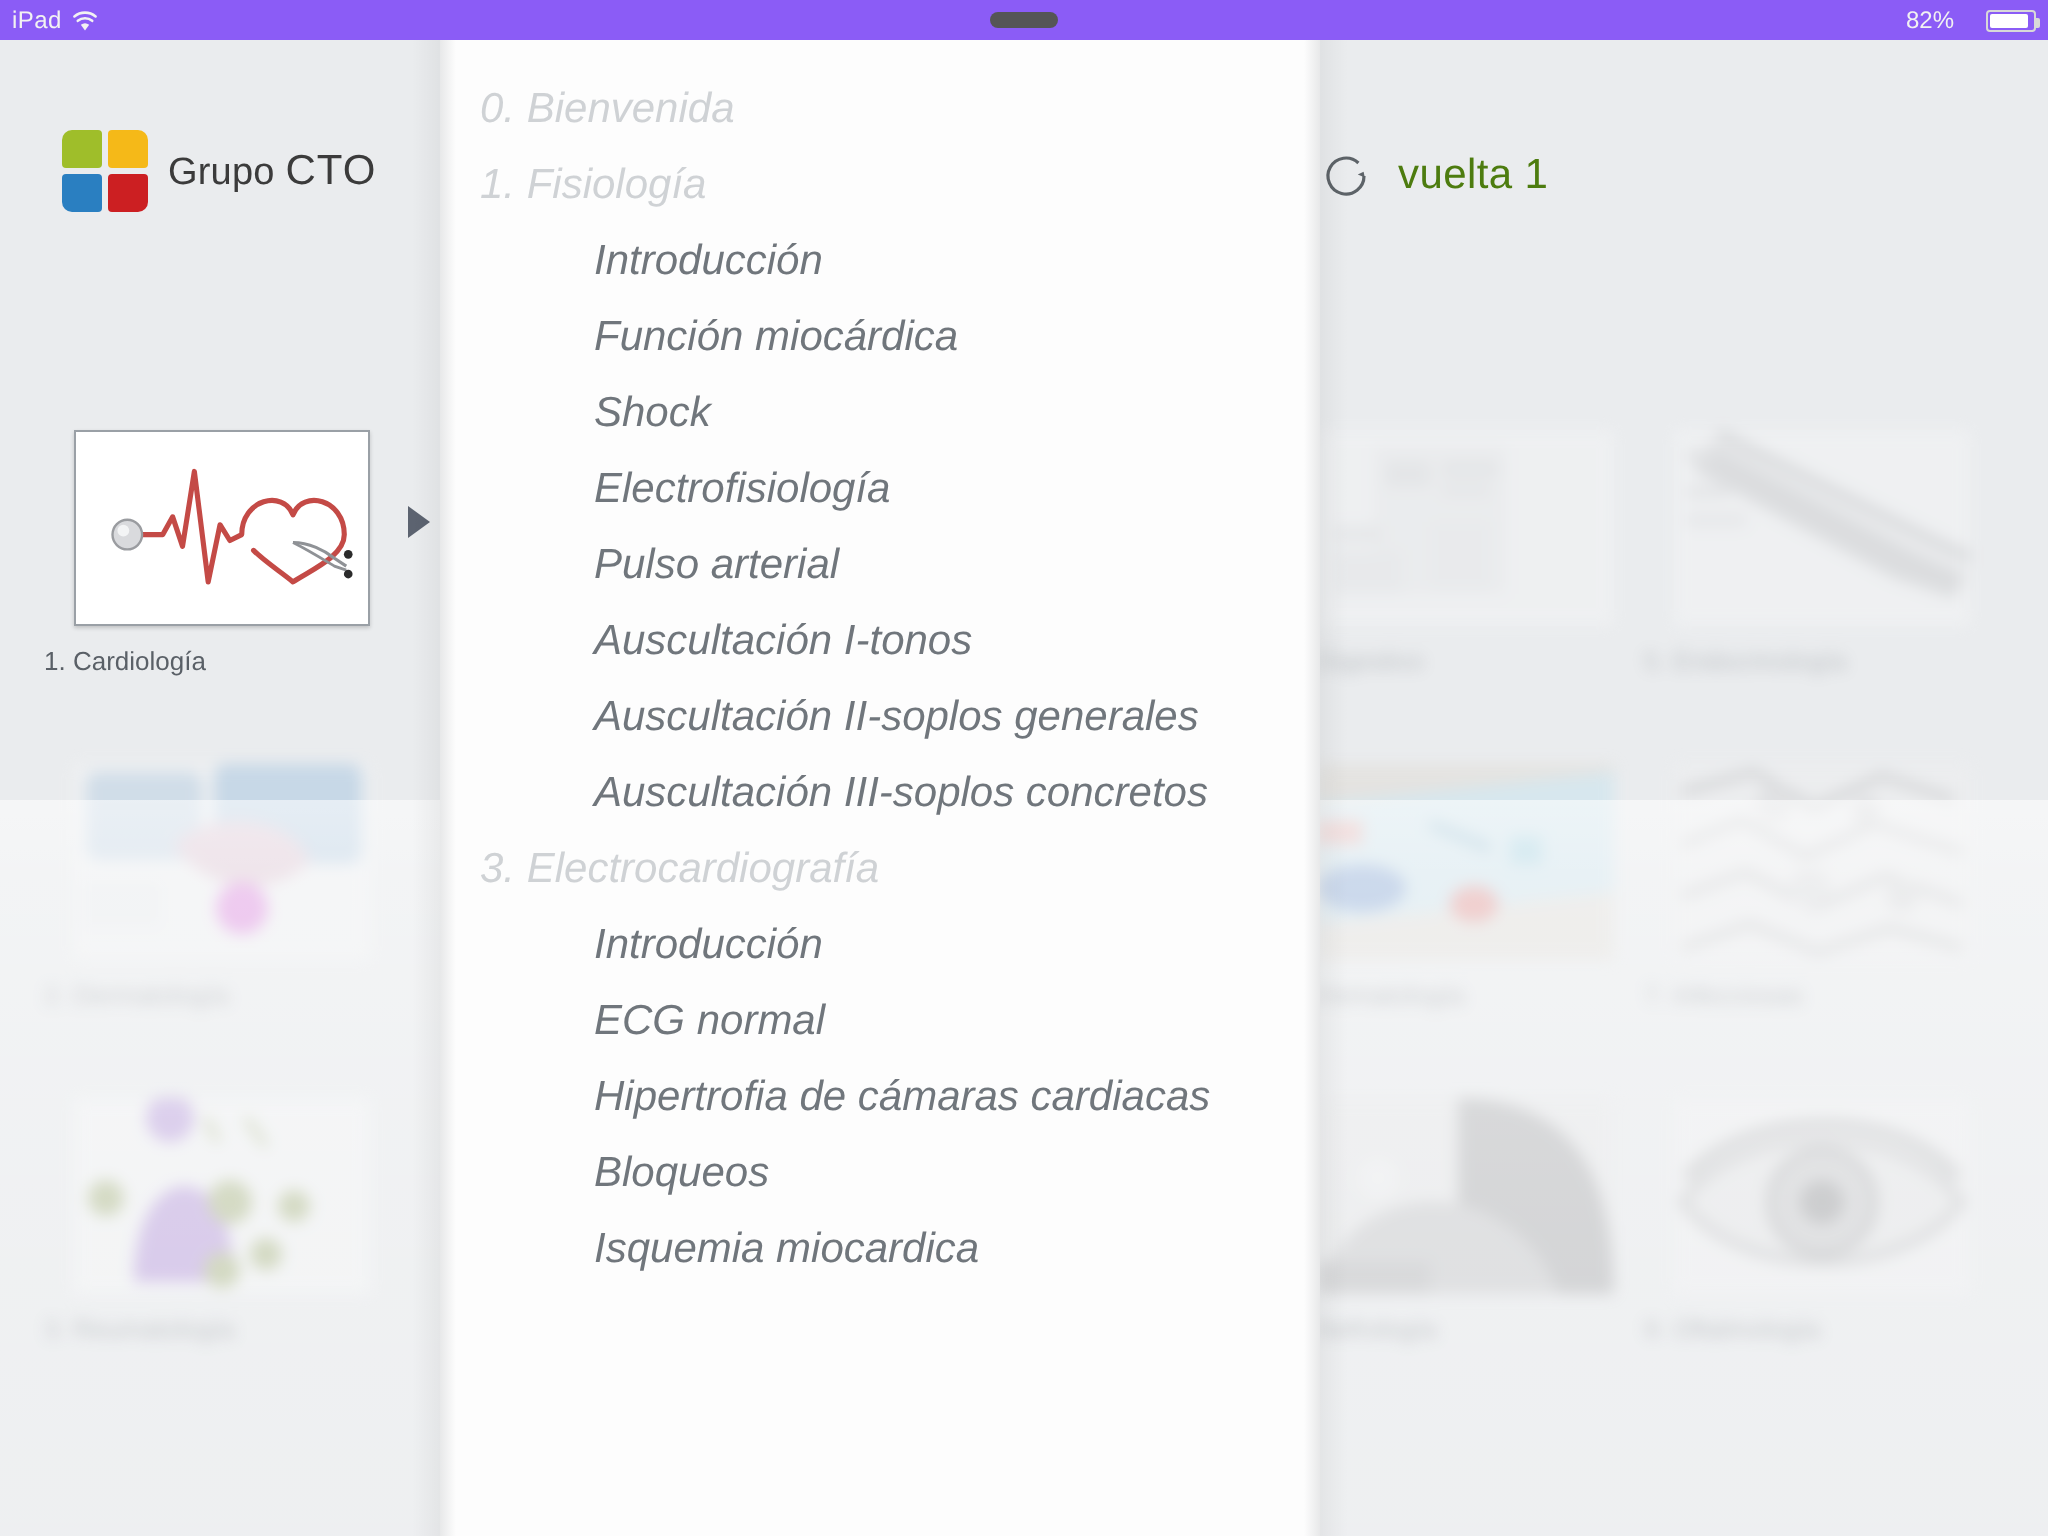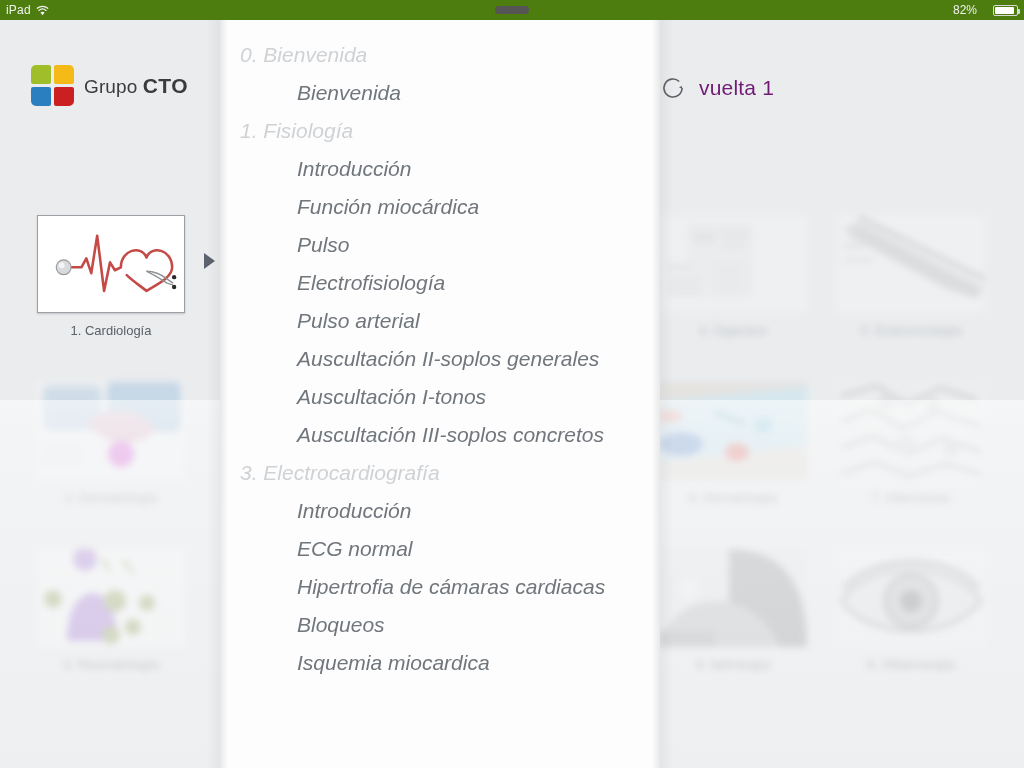--- a/index.html
+++ b/index.html
@@ -14,21 +14,21 @@
     position: relative;
     width: 1024px; height: 768px;
     overflow: hidden;
     background: #eaecee;
   }
 
   
   .status-bar {
     position: absolute; top: 0; left: 0;
     width: 1024px; height: 20px;
-    background: #4d7c0f;
+    background: #8b5cf6;
     color: #fff;
     z-index: 60;
     font-size: 12px;
   }
   .status-left {
     position: absolute; left: 6px; top: 0;
     height: 20px; display: flex; align-items: center; gap: 5px;
   }
   .status-device { font-size: 12px; letter-spacing: .2px; color:#f2f2f2; }
   .wifi-icon { display:block; width: 13px; height: 11px; }
@@ -83,31 +83,31 @@
   .logo-grid i {
     position: absolute; width: 20px; height: 19px; display: block;
   }
   .lg-tl { left:0;  top:0;  background:#9fbe2a; border-radius: 5px 2px 2px 2px; }
   .lg-tr { left:23px; top:0; background:#f5b918; border-radius: 2px 5px 2px 2px; }
   .lg-bl { left:0;  top:22px; background:#2a7fc1; border-radius: 2px 2px 2px 5px; }
   .lg-br { left:23px; top:22px; background:#cc1f22; border-radius: 2px 2px 5px 2px; }
   .brand-text {
     font-size: 19px; color: #3b3b3b; letter-spacing: .1px;
   }
-  .brand-text b { font-weight: 700; font-size: 21px; letter-spacing: .5px; }
+  .brand-text b { font-weight: 400; font-size: 21px; letter-spacing: .5px; }
 
   
   .grid {
     position: absolute; left: 0; top: 20px;
     width: 1024px; height: 748px;
   }
   .cell {
     position: absolute;
     width: 178px;
-    text-align: center;
+    text-align: left;
   }
   .thumb {
     width: 148px; height: 98px;
     margin: 0 auto;
     background: #ffffff;
     overflow: hidden;
     position: relative;
   }
   .cell.selected .thumb {
     border: 1px solid #9aa0a6;
@@ -141,21 +141,21 @@
     z-index: 5;
   }
 
   
   .vuelta {
     position: absolute; left: 661px; top: 55px;
     display: flex; align-items: center; gap: 12px;
     z-index: 6;
   }
   .vuelta-label {
-    font-size: 21px; color: #701a75; letter-spacing: .2px;
+    font-size: 21px; color: #4d7c0f; letter-spacing: .2px;
   }
 
   
   .menu-panel {
     position: absolute; left: 220px; top: 20px;
     width: 440px; height: 748px;
     background: #fdfdfd;
     z-index: 40;
     overflow: hidden;
   }
@@ -365,29 +365,28 @@
       <span class="vuelta-label">vuelta 1</span>
     </div>
   </div>
 
   <div class="panel-shadow-left"></div>
   <div class="panel-shadow-right"></div>
 
   <div class="menu-panel">
     <div class="menu-scroll" id="menu-root">
         <div class="menu-section-header">0. Bienvenida</div>
-        <div class="menu-item">Bienvenida</div>
         <div class="menu-section-header">1. Fisiología</div>
         <div class="menu-item">Introducción</div>
         <div class="menu-item">Función miocárdica</div>
-        <div class="menu-item">Pulso</div>
+        <div class="menu-item">Shock</div>
         <div class="menu-item">Electrofisiología</div>
         <div class="menu-item">Pulso arterial</div>
+        <div class="menu-item">Auscultación I-tonos</div>
         <div class="menu-item">Auscultación II-soplos generales</div>
-        <div class="menu-item">Auscultación I-tonos</div>
         <div class="menu-item">Auscultación III-soplos concretos</div>
         <div class="menu-section-header">3. Electrocardiografía</div>
         <div class="menu-item">Introducción</div>
         <div class="menu-item">ECG normal</div>
         <div class="menu-item">Hipertrofia de cámaras cardiacas</div>
         <div class="menu-item">Bloqueos</div>
         <div class="menu-item">Isquemia miocardica</div>
       </div>
   </div>
 

